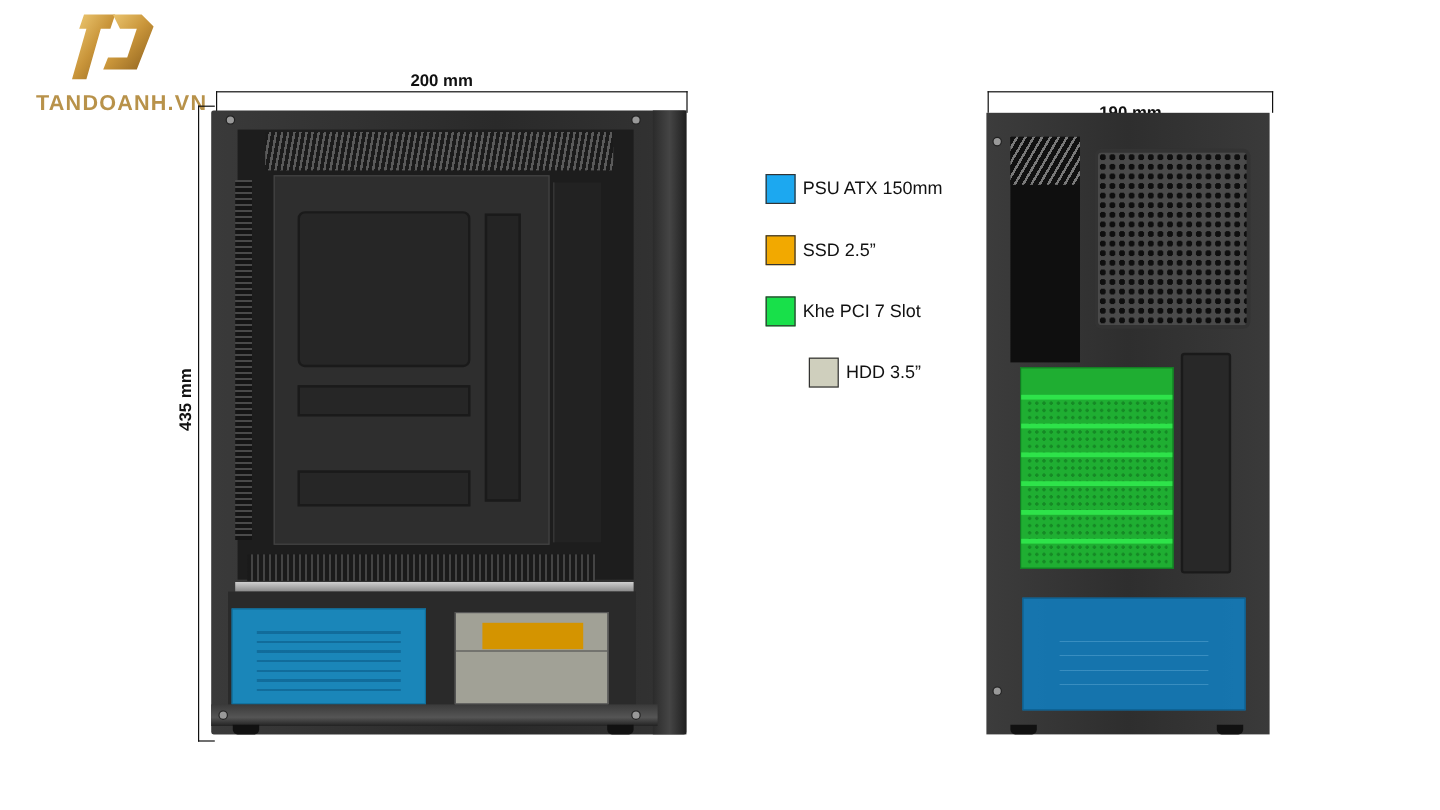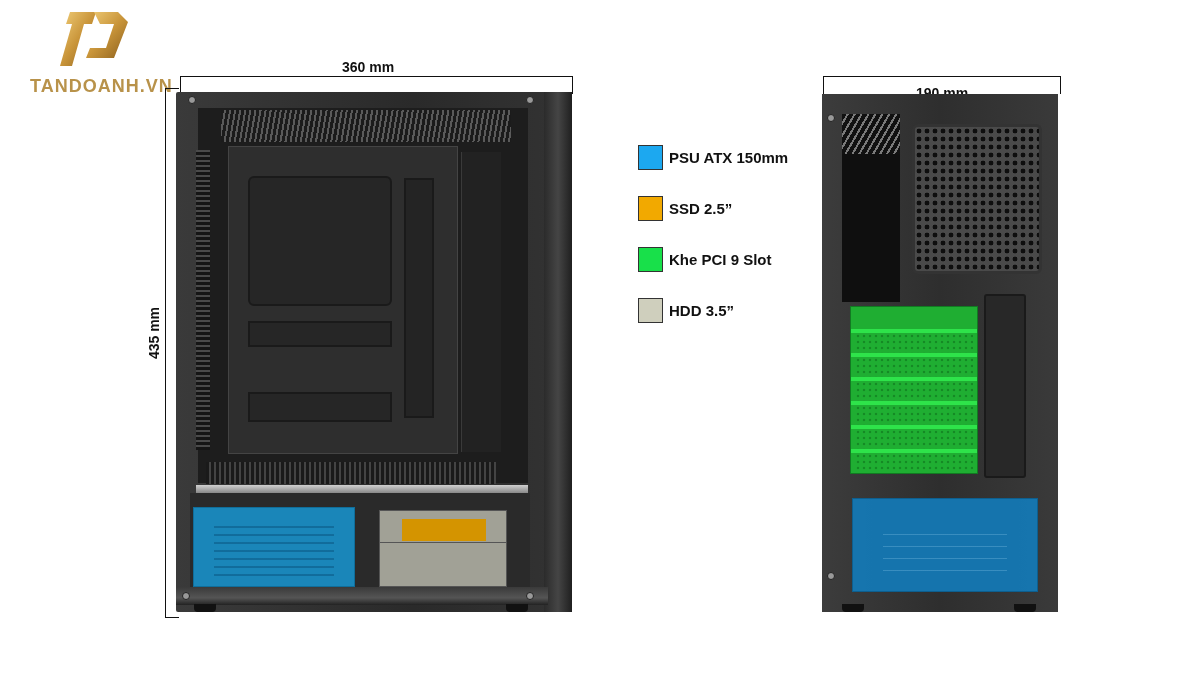--- a/index.html
+++ b/index.html
@@ -62,42 +62,42 @@
     background: radial-gradient(circle, #158a25 1.4px, transparent 1.6px) 0 0/6px 6px; }
   .pci-bracket { position: absolute; left: 162px; top: 200px; width: 42px; height: 184px; background: #282828; border: 2px solid #1a1a1a; border-radius: 3px; }
   .rear-psu { position: absolute; left: 30px; top: 404px; width: 186px; height: 94px; background: rgba(20,120,180,0.95); border: 1px solid #0d5f8f; }
   .rear-psu::before { content: ""; position: absolute; left: 30px; top: 30px; right: 30px; bottom: 20px;
     background: repeating-linear-gradient(0deg, rgba(110,180,220,0.4) 0 1px, transparent 1px 12px); }
 
   
   .legend { position: absolute; left: 638px; top: 145px; }
   .legend-item { position: absolute; left: 0; display: flex; align-items: center; white-space: nowrap; }
   .legend-swatch { width: 25px; height: 25px; border: 1px solid #333; margin-right: 6px; }
-  .legend-label { font-weight: bold; font-size: 15px; color: #111; font-family: "Liberation Sans", sans-serif; }
+  .legend-label { font-weight: normal; font-size: 15px; color: #111; font-family: "Liberation Sans", sans-serif; }
 </style>
 </head>
 <body>
 
 <div class="logo">
   <svg width="74" height="68" viewBox="0 0 74 68">
     <defs>
       <linearGradient id="gold" x1="0" y1="0" x2="1" y2="1">
         <stop offset="0" stop-color="#f2cf7a"></stop>
         <stop offset="0.5" stop-color="#c9953a"></stop>
         <stop offset="1" stop-color="#8a5e1c"></stop>
       </linearGradient>
     </defs>
     <polygon points="14,6 40,6 36,18 28,18 16,60 4,60 16,18 10,18" fill="url(#gold)"></polygon>
     <polygon points="38,6 62,6 72,16 58,52 30,52 34,42 50,42 58,18 44,18" fill="url(#gold)"></polygon>
     <polygon points="48,20 56,20 50,38 42,38" fill="#fff"></polygon>
   </svg>
   <div class="logo-text">TANDOANH.VN</div>
 </div>
 
-<div class="dim-label" style="left:342px; top:59px;">360 mm</div>
+<div class="dim-label" style="left:342px; top:59px;">200 mm</div>
 <div class="dim-line-h" style="left:180px; top:76px; width:393px;"></div>
 
 <div class="dim-line-v" style="left:165px; top:88px; height:530px;"></div>
 <div class="dim-label dim-vertical" style="left:119px; top:325px; width:70px; text-align:center;">435 mm</div>
 
 <div class="dim-label" style="left:916px; top:57px;margin-top:28px;">190 mm</div>
 <div class="dim-line-h" style="left:823px; top:76px; width:238px;"></div>
 
 <div class="case-side">
   <div class="case-frame"></div>
@@ -129,23 +129,23 @@
   <div class="legend-item" style="top:0;">
     <div class="legend-swatch" style="background:#1ca8f0;"></div>
     <span class="legend-label">PSU ATX 150mm</span>
   </div>
   <div class="legend-item" style="top:51px;">
     <div class="legend-swatch" style="background:#f2a900;"></div>
     <span class="legend-label">SSD 2.5”</span>
   </div>
   <div class="legend-item" style="top:102px;">
     <div class="legend-swatch" style="background:#18e04a;"></div>
-    <span class="legend-label">Khe PCI 9 Slot</span>
+    <span class="legend-label">Khe PCI 7 Slot</span>
   </div>
-  <div class="legend-item" style="top:153px;">
+  <div class="legend-item" style="top:153px;margin-left:36px;">
     <div class="legend-swatch" style="background:#cfcfbd;"></div>
     <span class="legend-label">HDD 3.5”</span>
   </div>
 </div>
 
 <div class="case-rear">
   <div class="rear-frame"></div>
   <div class="rear-io"></div>
   <div class="fan-grill"></div>
   <div class="pci-area">

